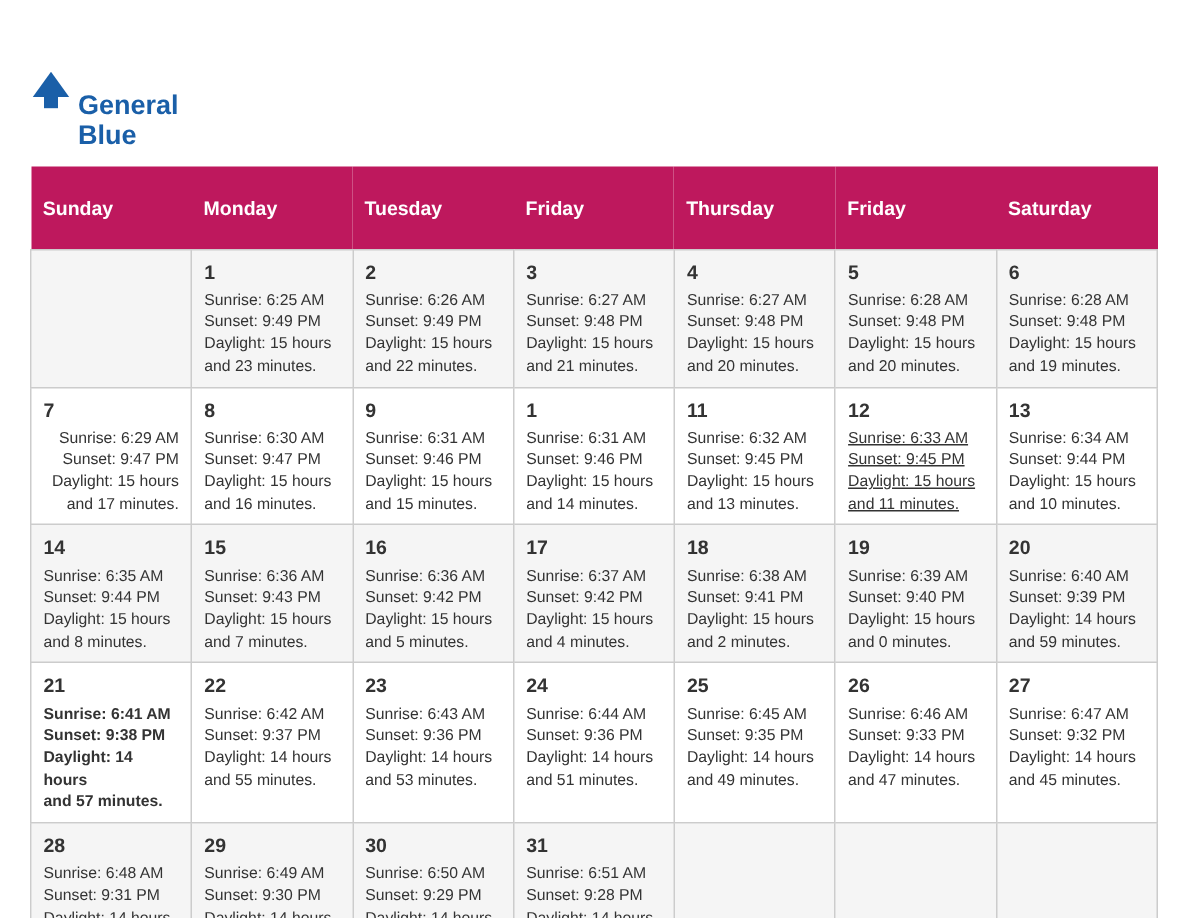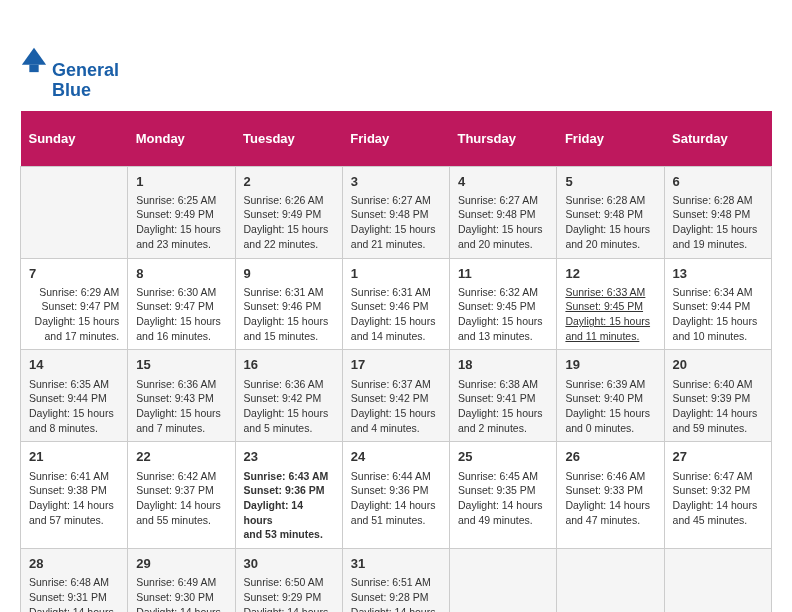--- a/index.html
+++ b/index.html
@@ -260,35 +260,35 @@
           <div class="day-number">20</div>
           <div class="day-info" style="white-space: pre-line;">Sunrise: 6:40 AM
 Sunset: 9:39 PM
 Daylight: 14 hours
 and 59 minutes.</div>
         </td>
       </tr>
       <tr>
         <td>
           <div class="day-number">21</div>
-          <div class="day-info" style="white-space: pre-line;">Sunrise: 6:41 AM
+          <div class="day-info" style="white-space: pre-line; font-weight: bold;">Sunrise: 6:41 AM
 Sunset: 9:38 PM
 Daylight: 14 hours
 and 57 minutes.</div>
         </td>
         <td>
           <div class="day-number">22</div>
           <div class="day-info" style="white-space: pre-line;">Sunrise: 6:42 AM
 Sunset: 9:37 PM
 Daylight: 14 hours
 and 55 minutes.</div>
         </td>
         <td>
           <div class="day-number">23</div>
-          <div class="day-info" style="white-space: pre-line; font-weight: bold;">Sunrise: 6:43 AM
+          <div class="day-info" style="white-space: pre-line;">Sunrise: 6:43 AM
 Sunset: 9:36 PM
 Daylight: 14 hours
 and 53 minutes.</div>
         </td>
         <td>
           <div class="day-number">24</div>
           <div class="day-info" style="white-space: pre-line;">Sunrise: 6:44 AM
 Sunset: 9:36 PM
 Daylight: 14 hours
 and 51 minutes.</div>

